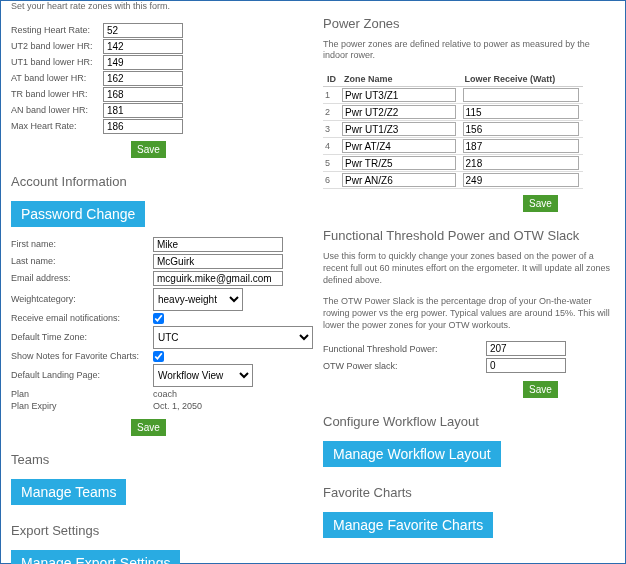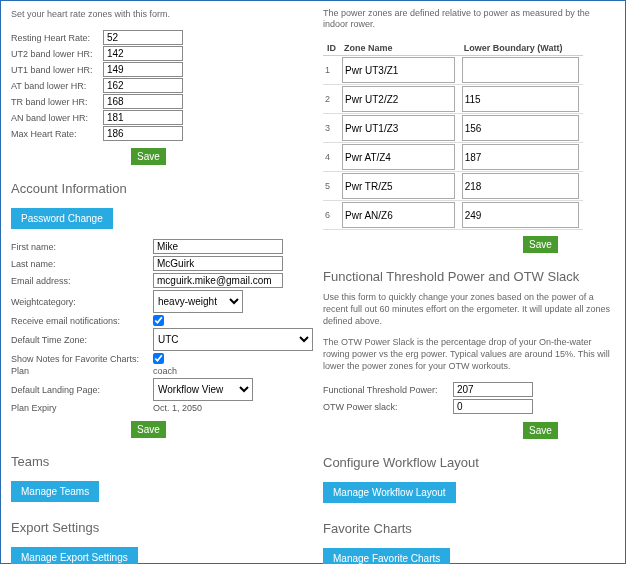--- a/index.html
+++ b/index.html
@@ -97,21 +97,21 @@
     padding: 3px 6px;
     cursor: pointer;
     margin: 6px 0 8px 120px;
     display: inline-block;
   }
   .btn-save.right { margin-left: 200px; }
   .btn-blue {
     background: #29abe2;
     color: #fff;
     border: none;
-    font-size: 10px;
+    font-size: 14px;
     padding: 5px 10px;
     cursor: pointer;
     margin: 4px 0 10px 0;
   }
   table.pz {
     border-collapse: collapse;
     font-size: 9px;
     color: #444;
     width: 260px;
   }
@@ -123,39 +123,40 @@
   }
   table.pz td {
     padding: 1px 2px;
     border-bottom: 1px solid #ddd;
   }
   table.pz td.id { width: 12px; color:#666; }
   table.pz input {
     width: 98%;
     border: 1px solid #aaa;
     font-size: 10px;
-    height: 26px;
+    height: 14px;
     padding: 0 2px;
   }
   .ftp-row {
     display: flex;
     align-items: center;
     margin-bottom: 2px;
   }
   .ftp-row label {
     width: 130px;
     font-size: 9px;
     color: #555;
   }
   .ftp-row input {
     width: 80px;
     height: 15px;
     font-size: 10px;
     padding: 0 3px;
     border: 1px solid #888;
+    margin-left: 33px;
   }
   .section { margin-bottom: 4px; }
 </style>
 </head>
 <body>
 
 <div class="page">
 
   <div class="col">
 
@@ -225,28 +226,28 @@
         <label>Default Time Zone:</label>
         <select class="sel-wide">
           <option>UTC</option>
         </select>
       </div>
       <div class="acct-row">
         <label>Show Notes for Favorite Charts:</label>
         <input type="checkbox" checked="" style="">
       </div>
       <div class="acct-row">
-        <label>Plan</label>
-        <span class="static">coach</span>
-      </div>
-      <div class="acct-row">
         <label>Default Landing Page:</label>
         <select class="sel-sm">
           <option>Workflow View</option>
         </select>
+      </div>
+      <div class="acct-row">
+        <label>Plan</label>
+        <span class="static">coach</span>
       </div>
       <div class="acct-row">
         <label>Plan Expiry</label>
         <span class="static">Oct. 1, 2050</span>
       </div>
       <button class="btn-save">Save</button>
     </div>
 
     <div class="section">
       <h2>Teams</h2>
@@ -263,21 +264,21 @@
   <div class="col">
 
     <div class="section">
       <h2>Power Zones</h2>
       <p class="desc">The power zones are defined relative to power as measured by the indoor rower.</p>
       <table class="pz">
         <thead>
           <tr>
             <th>ID</th>
             <th>Zone Name</th>
-            <th>Lower Boundary (Watt)</th>
+            <th>Lower Receive (Watt)</th>
           </tr>
         </thead>
         <tbody id="pz-body">
             <tr>
               <td class="id">1</td>
               <td><input value="Pwr UT3/Z1" style=""></td>
               <td><input value="" style=""></td>
             </tr>
             <tr>
               <td class="id">2</td>

